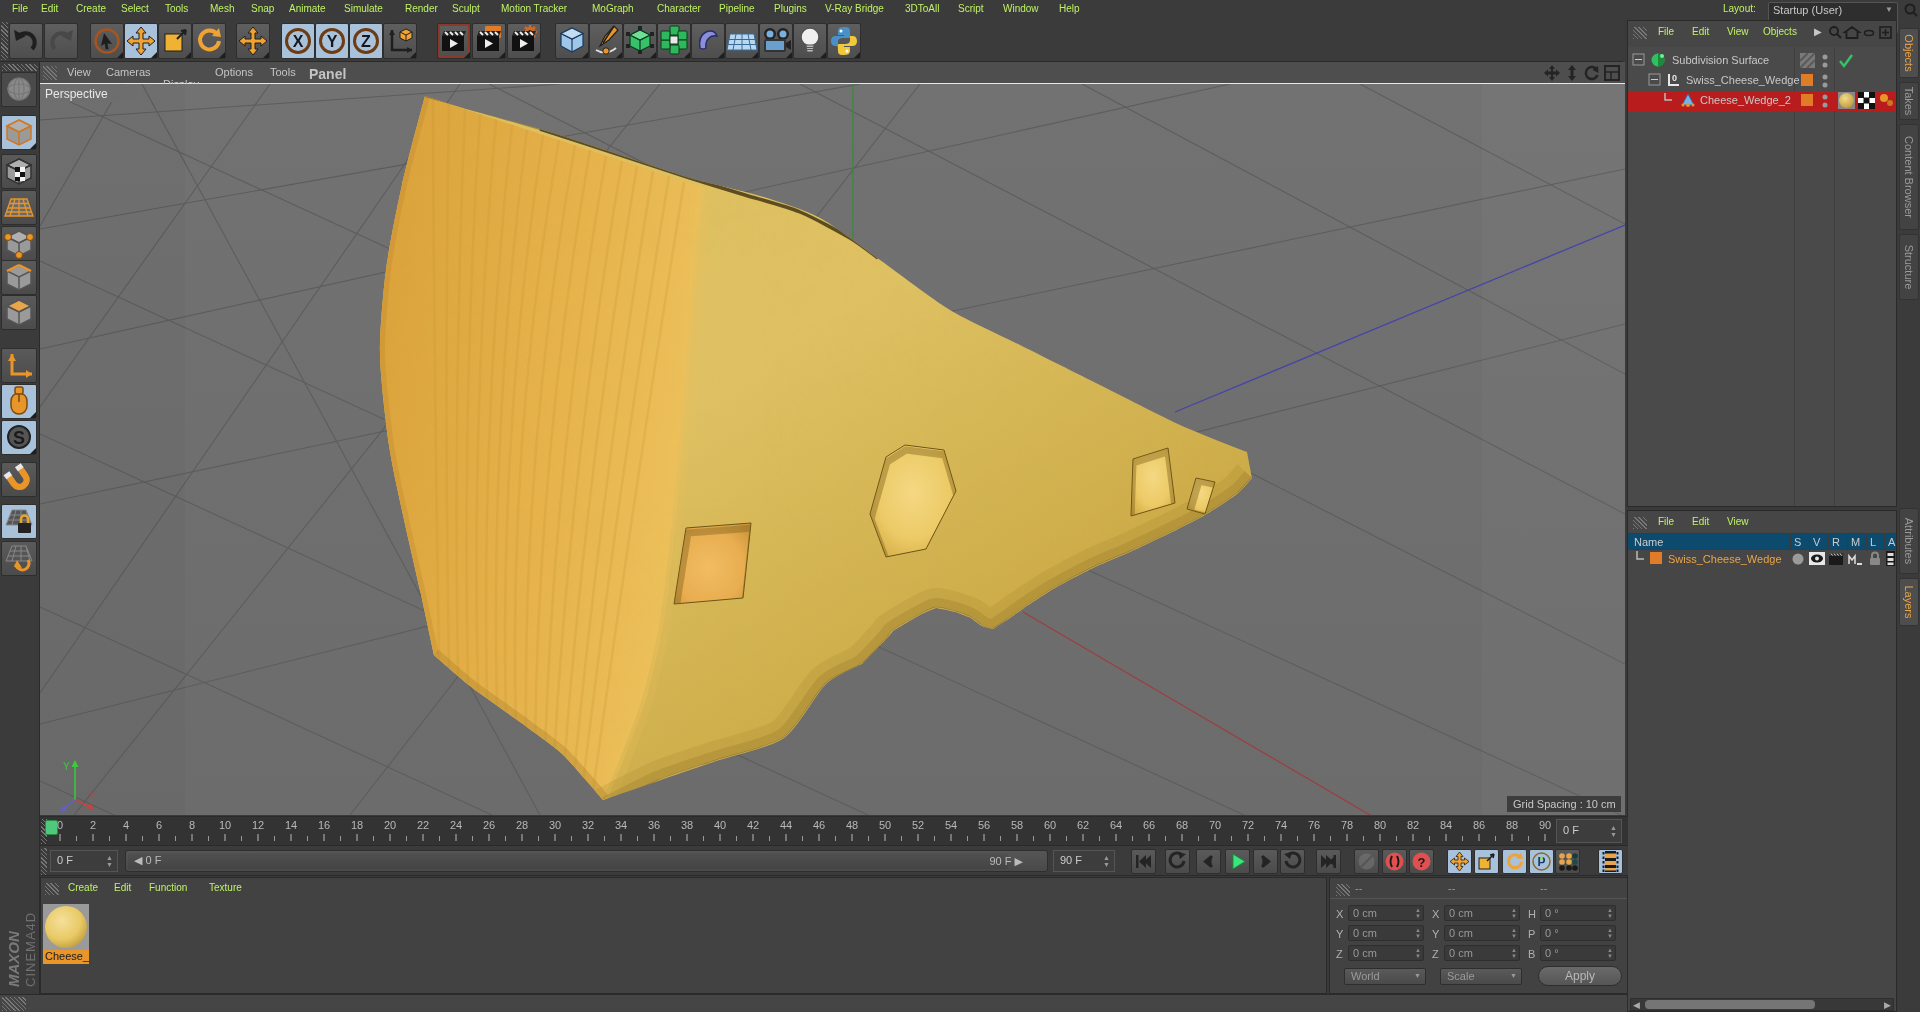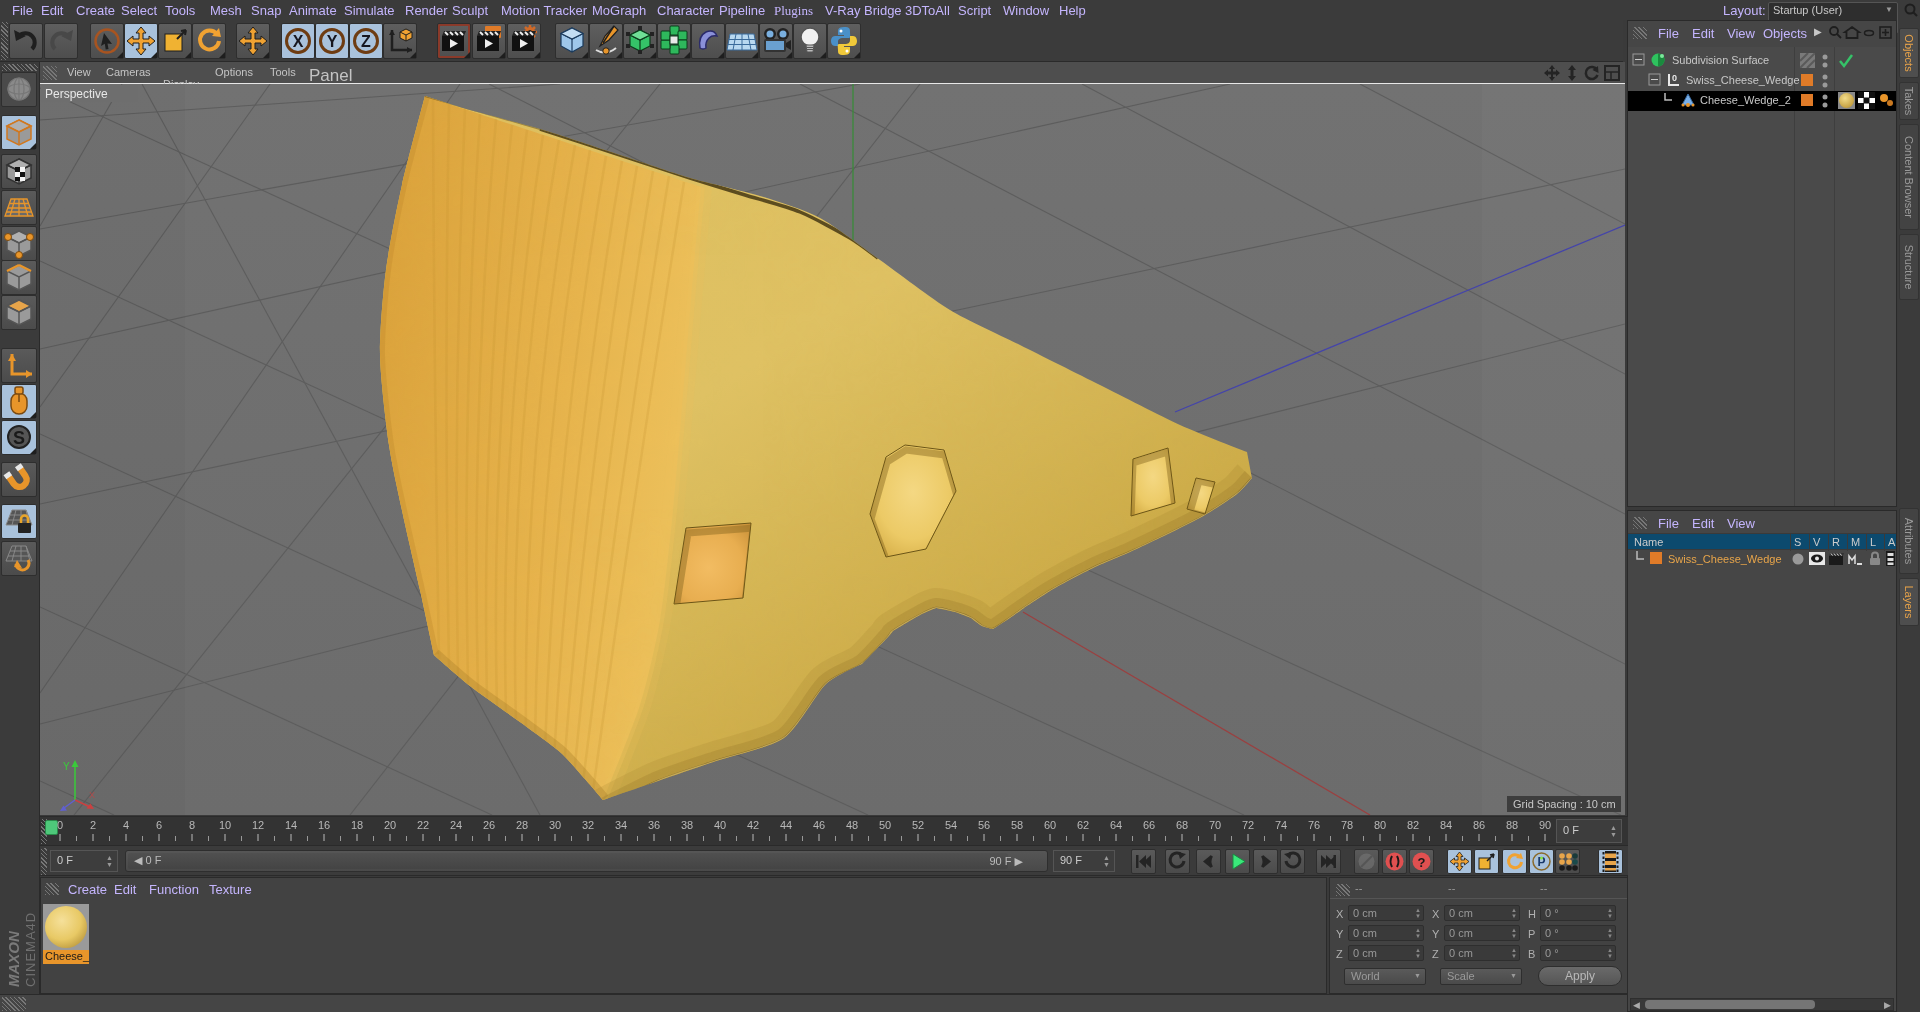--- a/index.html
+++ b/index.html
@@ -1,18 +1,18 @@
 <!DOCTYPE html>
 <html><head><meta charset="utf-8">
 <style>
 * { margin:0; padding:0; box-sizing:border-box; }
 html,body { width:1920px; height:1012px; overflow:hidden; }
 body { font-family:"Liberation Sans", sans-serif; background:#3a3a3a; position:relative; }
 .abs { position:absolute; }
-.txt { color:#c4b5fd; font-size:13px; white-space:nowrap; }
+.txt { color:#bef264; font-size:10px; white-space:nowrap; }
 .btn { position:absolute; background:linear-gradient(#5f5f5f,#4e4e4e); border:1px solid #2e2e2e; border-radius:2px; }
 .btn.hl { background:#a9c2dc; }
 .dots { background-image:repeating-linear-gradient(45deg,#777 0 1px,transparent 1px 3px); }
 </style></head>
 <body>
 
 <div class="abs" style="left:0;top:0;width:1920px;height:20px;background:#3b3b3b;">
 <span class="abs txt" style="left:12px;top:3px;">File</span>
 <span class="abs txt" style="left:41px;top:3px;">Edit</span>
 <span class="abs txt" style="left:76px;top:3px;">Create</span>
@@ -21,21 +21,21 @@
 <span class="abs txt" style="left:210px;top:3px;">Mesh</span>
 <span class="abs txt" style="left:251px;top:3px;">Snap</span>
 <span class="abs txt" style="left:289px;top:3px;">Animate</span>
 <span class="abs txt" style="left:344px;top:3px;">Simulate</span>
 <span class="abs txt" style="left:405px;top:3px;">Render</span>
 <span class="abs txt" style="left:452px;top:3px;">Sculpt</span>
 <span class="abs txt" style="left:501px;top:3px;">Motion Tracker</span>
 <span class="abs txt" style="left:592px;top:3px;">MoGraph</span>
 <span class="abs txt" style="left:657px;top:3px;">Character</span>
 <span class="abs txt" style="left:719px;top:3px;">Pipeline</span>
-<span class="abs txt" style="left:774px;top:3px;font-family:Liberation Serif, serif;">Plugins</span>
+<span class="abs txt" style="left:774px;top:3px;">Plugins</span>
 <span class="abs txt" style="left:825px;top:3px;">V-Ray Bridge</span>
 <span class="abs txt" style="left:905px;top:3px;">3DToAll</span>
 <span class="abs txt" style="left:958px;top:3px;">Script</span>
 <span class="abs txt" style="left:1003px;top:3px;">Window</span>
 <span class="abs txt" style="left:1059px;top:3px;">Help</span>
 <span class="abs txt" style="left:1723px;top:3px;">Layout:</span>
 <div class="abs" style="left:1768px;top:2px;width:130px;height:32px;background:#2e2e2e;border:1px solid #555;border-radius:2px;color:#c8c8c8;font-size:11px;padding:1px 4px;">Startup (User)<span style="position:absolute;right:4px;top:2px;font-size:8px;color:#999;">▼</span></div>
 <svg class="abs" style="left:1903px;top:2px;" width="16" height="16">
       <circle cx="7" cy="7" r="4.5" fill="none" stroke="#1e1e1e" stroke-width="2"></circle>
       <line x1="10.5" y1="10.5" x2="14" y2="14" stroke="#1e1e1e" stroke-width="2"></line>
@@ -326,21 +326,21 @@
 <div class="abs" style="left:-18px;top:36px;transform:rotate(-90deg);width:92px;"><span style="color:#707070;font-size:13px;font-family:'Liberation Sans';letter-spacing:1px;">CINEMA4D</span></div>
 </div>
 <div class="abs" style="left:40px;top:62px;width:1585px;height:753px;background:#4e4e4e;">
 <div class="abs" style="left:0;top:0;width:100%;height:22px;background:#4e4e4e;border-bottom:1px solid #e8e8e8;">
 <div class="abs dots" style="left:3px;top:4px;width:14px;height:14px;"></div>
 <span class="abs txt" style="left:27px;top:4px;color:#c4c4c4;font-size:11px;">View</span>
 <span class="abs txt" style="left:66px;top:4px;color:#c4c4c4;font-size:11px;">Cameras</span>
 <span class="abs txt" style="left:123px;top:16px;color:#c4c4c4;font-size:11px;">Display</span>
 <span class="abs txt" style="left:175px;top:4px;color:#c4c4c4;font-size:11px;">Options</span>
 <span class="abs txt" style="left:230px;top:4px;color:#c4c4c4;font-size:11px;">Tools</span>
-<span class="abs txt" style="left:269px;top:4px;color:#c4c4c4;font-size:17px;">Panel</span>
+<span class="abs txt" style="left:269px;top:4px;color:#c4c4c4;font-size:14px;font-weight:bold;">Panel</span>
 <svg class="abs" style="right:4px;top:2px;" width="78" height="18" viewBox="0 0 78 18">
 <g fill="#242424">
           <path d="M9 1 L12 5 L10 5 L10 7.5 L13 7.5 L13 5.5 L17 9 L13 12.5 L13 10.5 L10 10.5 L10 13 L12 13 L9 17 L6 13 L8 13 L8 10.5 L5 10.5 L5 12.5 L1 9 L5 5.5 L5 7.5 L8 7.5 L8 5 L6 5 Z"></path>
         </g>
 <g fill="#242424" transform="translate(20,0)">
           <path d="M9 1 L13 6 L10.5 6 L10.5 12 L13 12 L9 17 L5 12 L7.5 12 L7.5 6 L5 6 Z"></path>
         </g>
 <g transform="translate(40,0)">
           <path d="M 14 6 A 6 6 0 1 0 14.5 11" fill="none" stroke="#242424" stroke-width="2.5"></path>
           <path d="M 15 2 L 15.5 9 L 9.5 6 Z" fill="#242424"></path>
@@ -555,21 +555,21 @@
           <path d="M3 2 L3 13 L13 13" stroke="#e8e8e8" stroke-width="2" fill="none"></path>
           <text x="6" y="9" font-size="9" font-weight="bold" fill="#e8e8e8">0</text>
         </svg>
 <span class="abs" style="left:58px;top:3px;color:#c8c8c8;font-size:11px;white-space:nowrap;">Swiss_Cheese_Wedge</span>
 <div class="abs" style="left:173px;top:3px;width:12px;height:12px;background:#e07b28;"></div>
 <svg class="abs" style="left:192px;top:0px;" width="12" height="20">
           <circle cx="5" cy="6" r="2.5" fill="#9a9a9a"></circle>
           <circle cx="5" cy="14" r="2.5" fill="#9a9a9a"></circle>
         </svg>
 </div>
-<div class="abs" style="left:0;top:44px;width:100%;height:20px;background:#000000;">
+<div class="abs" style="left:0;top:44px;width:100%;height:20px;background:#b91c1c;">
 <svg class="abs" style="left:36px;top:2px;" width="16" height="14">
           <path d="M1 0 L1 7 L8 7" stroke="#bbb" stroke-width="1.5" fill="none"></path>
         </svg>
 <svg class="abs" style="left:52px;top:1px;" width="16" height="16">
           <path d="M8 2 L14 13 L2 13 Z" fill="#7ab0e8" stroke="#3a6aa0"></path>
           <circle cx="8" cy="13" r="2" fill="#e8952a"></circle>
           <circle cx="3" cy="13" r="1.5" fill="#e8952a"></circle>
           <circle cx="13" cy="13" r="1.5" fill="#e8952a"></circle>
         </svg>
 <span class="abs" style="left:72px;top:3px;color:#c8c8c8;font-size:11px;white-space:nowrap;">Cheese_Wedge_2</span>

